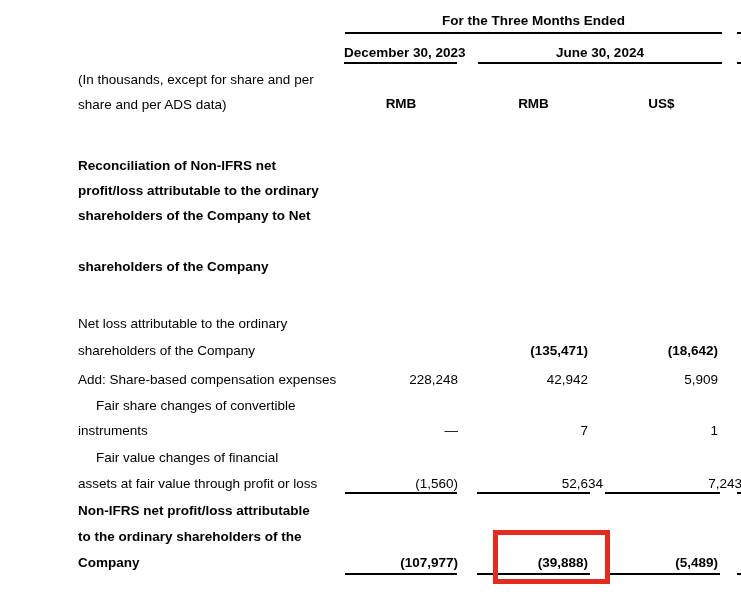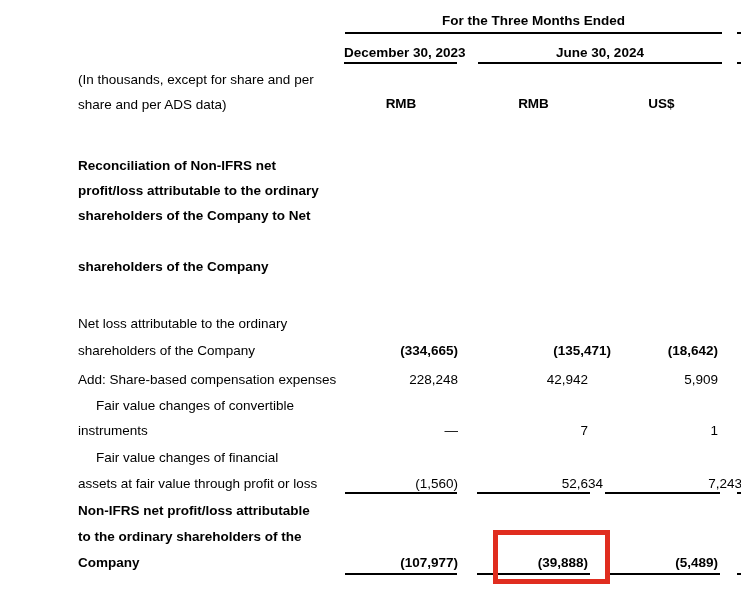--- a/index.html
+++ b/index.html
@@ -74,30 +74,29 @@
   <div class="t b ctr" style="left:477px; top:95px; width:113px;">RMB</div>
   <div class="t b ctr" style="left:605px; top:95px; width:113px;">US$</div>
 
   <div class="t b" style="left:78px; top:157px;">Reconciliation of Non-IFRS net</div>
   <div class="t b" style="left:78px; top:207px;">shareholders of the Company to Net</div>
   <div class="t b" style="left:78px; top:182px;">profit/loss attributable to the ordinary</div>
   <div class="t b" style="left:78px; top:258px;">shareholders of the Company</div>
 
   <div class="t" style="left:78px; top:315px;">Net loss attributable to the ordinary</div>
   <div class="t" style="left:78px; top:342px;">shareholders of the Company</div>
-  <div class="val b" style="left:345px; top:342px;">(334,665)</div>
-  <div class="val b" style="left:498px; top:342px;">(135,471)</div>
+  <div class="val b" style="left:475px; top:342px;">(135,471)</div>
   <div class="val b" style="left:605px; top:342px;">(18,642)</div>
 
   <div class="t" style="left:78px; top:371px;">Add: Share-based compensation expenses</div>
   <div class="val np" style="left:345px; top:371px;">228,248</div>
   <div class="val np" style="left:475px; top:371px;">42,942</div>
   <div class="val np" style="left:605px; top:371px;">5,909</div>
 
-  <div class="t" style="left:96px; top:397px;">Fair value changes of convertible</div>
+  <div class="t" style="left:96px; top:397px;">Fair share changes of convertible</div>
   <div class="t" style="left:78px; top:422px;">instruments</div>
   <div class="val np" style="left:345px; top:422px;">—</div>
   <div class="val np" style="left:475px; top:422px;">7</div>
   <div class="val np" style="left:605px; top:422px;">1</div>
 
   <div class="t" style="left:96px; top:449px;">Fair value changes of financial</div>
   <div class="t" style="left:78px; top:475px;">assets at fair value through profit or loss</div>
   <div class="val" style="left:345px; top:475px;">(1,560)</div>
   <div class="val np" style="left:490px; top:475px;">52,634</div>
   <div class="val np" style="left:629px; top:475px;">7,243</div>

